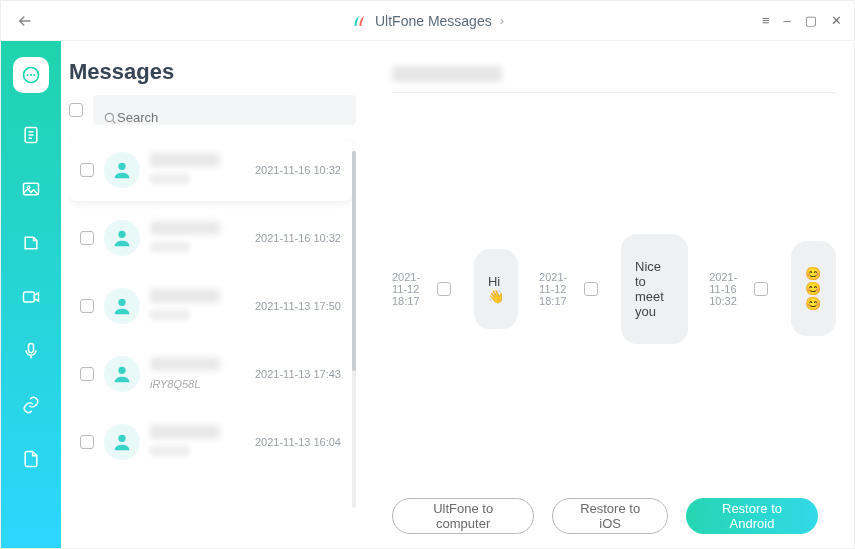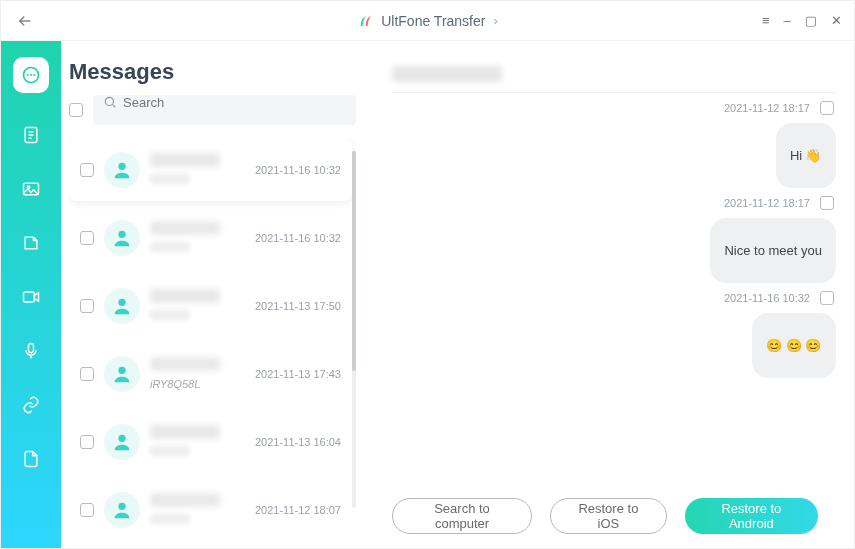--- a/index.html
+++ b/index.html
@@ -16,38 +16,38 @@
   .window-ctrls > * { cursor: pointer; font-size: 13px; }
   .body { flex: 1; display: flex; overflow: hidden; }
   .sidebar { width: 60px; background: linear-gradient(180deg, #1fd3ad 0%, #2dd6ff 100%); display: flex; flex-direction: column; align-items: center; padding: 16px 0; gap: 30px; }
   .nav-icon { width: 24px; height: 24px; color: #fff; display: flex; align-items: center; justify-content: center; cursor: pointer; border-radius: 6px; }
   .nav-icon.active { background: #fff; color: #1fd3ad; width: 36px; height: 36px; border-radius: 10px; }
   .mid-panel { width: 305px; border-right: 0; padding: 18px 10px 0 8px; display: flex; flex-direction: column; overflow: hidden; position: relative; }
   .mid-header { display: flex; align-items: center; gap: 14px; margin-bottom: 10px; }
   .messages-title { font-size: 22px; font-weight: 600; color: #374556; }
   .search-row { display: flex; align-items: center; gap: 10px; margin-bottom: 14px; }
   .chk { width: 14px; height: 14px; border: 1.5px solid #bbb; border-radius: 3px; flex-shrink: 0; cursor: pointer; }
-  .search-box { flex: 1; background: #f4f5f6; border-radius: 4px; height: 30px; display: flex; align-items: flex-start; padding: 0 10px; color: #999; gap: 6px; }
+  .search-box { flex: 1; background: #f4f5f6; border-radius: 4px; height: 30px; display: flex; align-items: flex-end; padding: 0 10px; color: #999; }
   .search-box input { border: none; background: transparent; outline: none; font-size: 13px; flex: 1; color: #555; }
   .conv-list { flex: 1; overflow-y: auto; padding-right: 4px; position: relative; }
   .conv-item { display: flex; align-items: center; padding: 12px 10px; gap: 10px; border-radius: 8px; background: #fff; margin-bottom: 6px; border: 1px solid transparent;}
   .conv-item.selected { background: #fff; box-shadow: 0 2px 8px rgba(0,0,0,0.08); }
   .conv-item:not(.selected) { background: transparent; }
   .avatar { width: 36px; height: 36px; border-radius: 50%; background: #e9f9f7; display: flex; align-items: center; justify-content: center; color: #38d2c6; flex-shrink: 0; }
   .conv-main { flex: 1; min-width: 0; }
   .conv-name { color: #c9c9c9; filter: blur(3px); height: 14px; font-size: 13px; display:inline-block; background:#e8e8e8; width:70px; border-radius:3px;}
   .conv-snippet { color: #ddd; font-size: 11px; margin-top: 4px; height:10px; filter: blur(2px); display:inline-block; background:#eee; width:40px; border-radius:3px;font-style:italic;}
   .conv-snippet.vis { filter:none; background:none; color:#aaa; width:auto;}
   .conv-time { font-size: 11px; color: #9aa1a9; flex-shrink: 0; }
   .scroll-track { position: absolute; top: 12px; bottom: 40px; right: 0; width: 4px; background: #eee; border-radius: 2px; }
   .scroll-thumb { position: absolute; top: 0; width: 4px; height: 220px; background: #c9ccd0; border-radius: 2px; }
   .right-panel { flex: 1; display: flex; flex-direction: column; padding: 14px 18px 0 26px; overflow: hidden; position:relative;}
   .chat-header { height: 38px; border-bottom: 1px solid #eee; display:flex; align-items:center; }
   .chat-title-blur { width: 110px; height: 16px; background: #e6e6e6; border-radius: 3px; filter: blur(3px); }
-  .chat-area { flex: 1; overflow-y: auto; padding: 8px 0; display: flex; flex-direction: column; gap: 8px; }
+  .chat-area { flex: 1; overflow-y: auto; padding: 8px 0; display: flex; flex-direction: row; gap: 21px; }
   .msg-row { display: flex; align-items: center; justify-content: flex-end; gap: 8px; }
   .msg-time-row { display: flex; justify-content: flex-end; align-items: center; gap: 10px; font-size: 11px; color: #9aa1a9; padding-right: 2px; }
   .bubble { background: #eef0f2; border-radius: 16px; padding: 25px 14px; max-width: 220px; font-size: 13px; color: #444; }
   .footer { height: 64px; display: flex; align-items: center; justify-content: center; gap: 18px; border-top: 0; padding-right:18px;}
   .btn { height: 36px; padding: 0 22px; border-radius: 18px; border: 1.5px solid #b8b8b8; background: #fff; color: #6a6a6a; font-size: 13px; cursor: pointer; display: flex; align-items: center; }
   .btn.primary { border: none; background: linear-gradient(90deg, #25d6b2, #31d9e8); color: #fff; }
   svg { display: block; }
 </style>
 </head>
 <body>
@@ -59,21 +59,21 @@
           <path d="M19 12H5M11 18l-6-6 6-6"></path>
         </svg>
     </div>
     <div class="titlebar-center">
       <span class="logo">
         <svg width="16" height="16" viewBox="0 0 16 16">
             <path d="M3 13 C3 5 8 3 8 3 C8 3 5 8 5 13 Z" fill="#28d3c0"></path>
             <path d="M8 13 C8 5 13 3 13 3 C13 3 10 8 10 13 Z" fill="#ff6b5b"></path>
           </svg>
       </span>
-      <span class="app-title">UltFone Transfer</span>
+      <span class="app-title">UltFone Messages</span>
       <span class="breadcrumb-sep">›</span>
     </div>
     <div class="window-ctrls">
       <span>≡</span>
       <span>–</span>
       <span>▢</span>
       <span>✕</span>
     </div>
   </div>
 
@@ -198,31 +198,20 @@
             <div class="chk"></div>
             <div class="avatar">
               <svg width="22" height="22" viewBox="0 0 24 24" fill="currentColor">
                 <circle cx="12" cy="8" r="4"></circle>
                 <path d="M4 21c0-4 4-6 8-6s8 2 8 6z"></path>
               </svg>
             </div>
             <div class="conv-main"><span class="conv-name"></span><br><span class="conv-snippet "></span></div>
             <div class="conv-time">2021-11-13 16:04</div>
           </div>
-          <div class="conv-item">
-            <div class="chk"></div>
-            <div class="avatar">
-              <svg width="22" height="22" viewBox="0 0 24 24" fill="currentColor">
-                <circle cx="12" cy="8" r="4"></circle>
-                <path d="M4 21c0-4 4-6 8-6s8 2 8 6z"></path>
-              </svg>
-            </div>
-            <div class="conv-main"><span class="conv-name"></span><br><span class="conv-snippet "></span></div>
-            <div class="conv-time">2021-11-12 18:07</div>
-          </div>
         </div>
 
     </div>
 
     <div class="right-panel">
       <div class="chat-header">
         <div class="chat-title-blur"></div>
       </div>
       <div class="chat-area" id="chat-area">
           <div class="msg-time-row">
@@ -241,19 +230,19 @@
           </div>
           <div class="msg-time-row">
             <span>2021-11-16 10:32</span>
             <div class="chk"></div>
           </div>
           <div class="msg-row">
             <div class="bubble">😊 😊 😊</div>
           </div>
         </div>
       <div class="footer">
-        <button class="btn">Search to computer</button>
+        <button class="btn">UltFone to computer</button>
         <button class="btn">Restore to iOS</button>
         <button class="btn primary">Restore to Android</button>
       </div>
     </div>
   </div>
 </div>
 
 </body></html>

